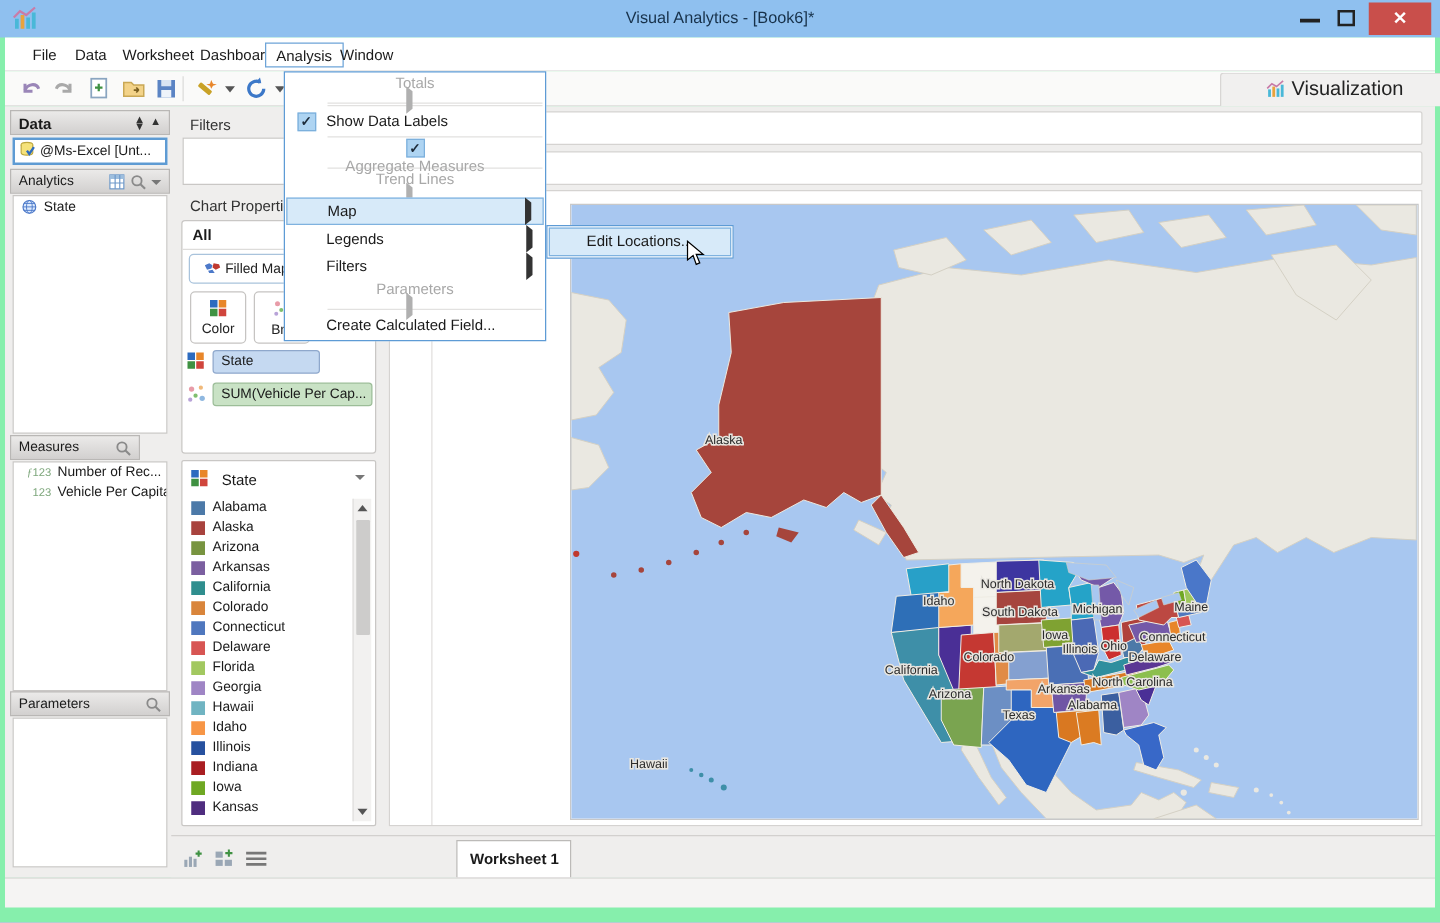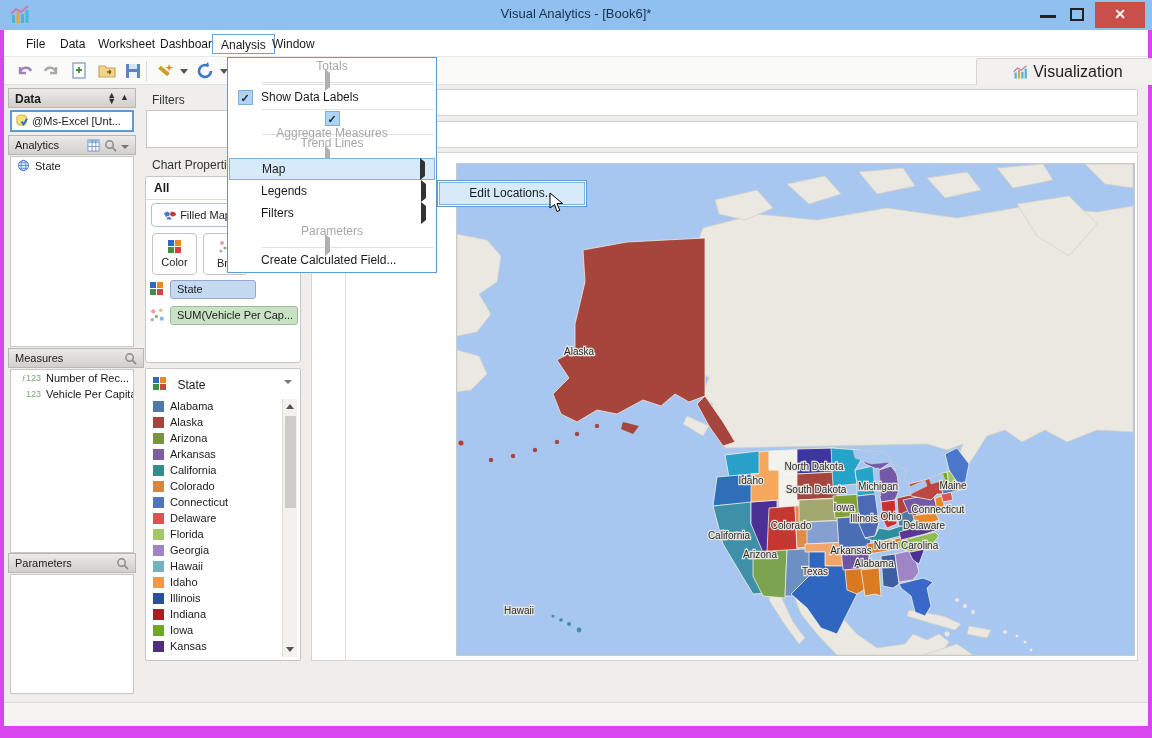--- a/index.html
+++ b/index.html
@@ -1,17 +1,17 @@
 <!DOCTYPE html>
 <html><head>
 <meta charset="utf-8">
 <style>
   html,body{margin:0;padding:0;background:#d7d7d7;font-family:"Liberation Sans",sans-serif;}
   *{box-sizing:border-box;}
-  #win{position:relative;width:1152px;height:738px;background:#d946ef;overflow:hidden;outline:1px solid #6d9ecf;}
+  #win{position:relative;width:1152px;height:738px;background:#86efac;overflow:hidden;outline:1px solid #6d9ecf;}
   .abs{position:absolute;}
   
   #titlebar{left:0;top:0;width:1152px;height:30px;background:#8fc0ef;}
   #title{left:0;top:6px;width:1152px;text-align:center;font-size:13px;color:#17314a;}
   .winbtn{top:10px;height:12px;color:#1b1b1b;}
   #btn-min{left:1040px;width:16px;border-bottom:3px solid #222;height:8px;}
   #btn-max{left:1070px;top:8px;width:14px;height:13px;border:2px solid #222;background:transparent;}
   #btn-close{left:1095px;top:2px;width:50px;height:26px;background:#c94f4b;color:#fff;font-size:14px;font-weight:bold;text-align:center;line-height:25px;}
   
   #menubar{left:4px;top:30px;width:1144px;height:27px;background:#ffffff;border-bottom:1px solid #e8e8e8;}
@@ -182,21 +182,21 @@
   <div class="abs whitebox" style="left:10px;top:156px;width:124px;height:191px;">
     <div class="fielditem">
       <svg width="13" height="13" viewBox="0 0 14 14">
           <circle cx="7" cy="7" r="5.5" fill="#ddeafd" stroke="#4c79c9" stroke-width="1"></circle>
           <ellipse cx="7" cy="7" rx="2.5" ry="5.5" fill="none" stroke="#4c79c9" stroke-width="0.8"></ellipse>
           <path d="M1.5,7 L12.5,7 M2.2,4 L11.8,4 M2.2,10 L11.8,10" stroke="#4c79c9" stroke-width="0.8"></path>
         </svg>
       <span id="dim0">State</span>
     </div>
   </div>
-  <div class="abs hd" style="left:8px;top:348px;width:136px;font-size:11px;">
+  <div class="abs hd" style="left:8px;top:348px;width:104px;font-size:11px;">
     <span>Measures</span>
     <svg class="hicon" width="13" height="13" viewBox="0 0 14 14">
         <circle cx="6" cy="6" r="4" fill="none" stroke="#8a8a8a" stroke-width="1.6"></circle>
         <path d="M9,9 L13,13" stroke="#8a8a8a" stroke-width="1.8"></path>
       </svg>
   </div>
   <div class="abs whitebox" style="left:10px;top:369px;width:124px;height:184px;" id="measures-list">
       <div class="fielditem">
         <span class="mico"><i>ƒ</i>123</span>
         <span>Number of Rec...</span>
@@ -445,20 +445,41 @@
         <text x="334" y="365" text-anchor="middle" font-size="10" font-family="&quot;Liberation Sans&quot;,sans-serif" fill="#2b2b2b" stroke="#e8e6e0" stroke-width="2.4" paint-order="stroke">Colorado</text>
         <text x="272" y="375" text-anchor="middle" font-size="10" font-family="&quot;Liberation Sans&quot;,sans-serif" fill="#2b2b2b" stroke="#e8e6e0" stroke-width="2.4" paint-order="stroke">California</text>
         <text x="303" y="394" text-anchor="middle" font-size="10" font-family="&quot;Liberation Sans&quot;,sans-serif" fill="#2b2b2b" stroke="#e8e6e0" stroke-width="2.4" paint-order="stroke">Arizona</text>
         <text x="394" y="390" text-anchor="middle" font-size="10" font-family="&quot;Liberation Sans&quot;,sans-serif" fill="#2b2b2b" stroke="#e8e6e0" stroke-width="2.4" paint-order="stroke">Arkansas</text>
         <text x="449" y="385" text-anchor="middle" font-size="10" font-family="&quot;Liberation Sans&quot;,sans-serif" fill="#2b2b2b" stroke="#e8e6e0" stroke-width="2.4" paint-order="stroke">North Carolina</text>
         <text x="417" y="403" text-anchor="middle" font-size="10" font-family="&quot;Liberation Sans&quot;,sans-serif" fill="#2b2b2b" stroke="#e8e6e0" stroke-width="2.4" paint-order="stroke">Alabama</text>
         <text x="358" y="411" text-anchor="middle" font-size="10" font-family="&quot;Liberation Sans&quot;,sans-serif" fill="#2b2b2b" stroke="#e8e6e0" stroke-width="2.4" paint-order="stroke">Texas</text>
       </svg>
   </div>
 
+  <div id="tabbar" class="abs">
+    <svg class="abs" style="left:8px;top:9px" width="18" height="18" viewBox="0 0 22 22">
+        <rect x="3" y="12" width="3" height="7" fill="#9aa7b5"></rect>
+        <rect x="7.5" y="9" width="3" height="10" fill="#9aa7b5"></rect>
+        <rect x="12" y="11" width="3" height="8" fill="#9aa7b5"></rect>
+        <path d="M17,3 L17,9 M14,6 L20,6" stroke="#3f9142" stroke-width="2"></path>
+      </svg>
+    <svg class="abs" style="left:33px;top:9px" width="18" height="18" viewBox="0 0 22 22">
+        <rect x="3" y="4" width="7" height="6" fill="#9aa7b5"></rect>
+        <rect x="3" y="12" width="7" height="6" fill="#9aa7b5"></rect>
+        <rect x="12" y="12" width="7" height="6" fill="#9aa7b5"></rect>
+        <path d="M16,2 L16,9 M12.5,5.5 L19.5,5.5" stroke="#3f9142" stroke-width="2"></path>
+      </svg>
+    <svg class="abs" style="left:59px;top:11px" width="18" height="14" viewBox="0 0 20 14">
+        <path d="M1,2 L19,2 M1,7 L19,7 M1,12 L19,12" stroke="#777" stroke-width="2.4"></path>
+      </svg>
+    <div id="wtab" class="abs">
+      <span>Worksheet 1</span>
+      <span class="caret" style="margin-left:8px;"></span>
+    </div>
+  </div>
   <div id="statusbar" class="abs"></div>
 
   <div id="menu-pop" class="abs">
       <div class="menu-item disabled">
         <span class="gut"></span>
         <span class="lbl">Totals</span>
         <span class="arr"><span class="subarr"></span></span>
       </div>
       <div class="menu-sep"></div>
       <div class="menu-sep"></div>

